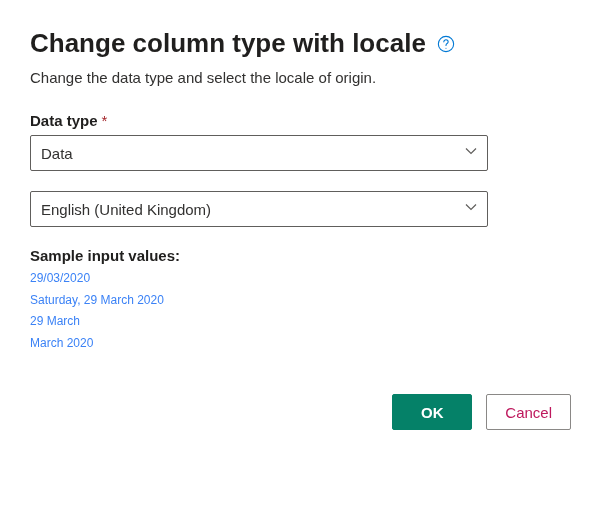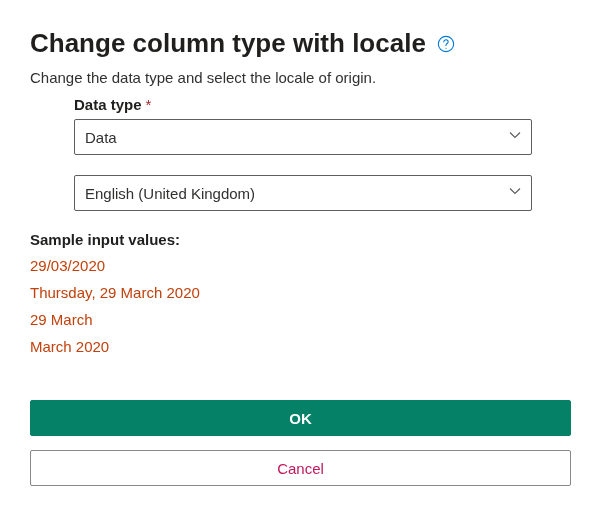--- a/index.html
+++ b/index.html
@@ -27,23 +27,23 @@
       display: inline-flex;
       align-items: center;
       justify-content: center;
       cursor: pointer;
       color: #0078d4;
     }
     .help-icon svg { width: 18px; height: 18px; }
     .subtitle {
       font-size: 15px;
       color: #323130;
-      margin-bottom: 10px;
+      margin-bottom: 26px;
     }
-    .field { margin-bottom: 20px; margin-left: 44px; }
+    .field { margin-bottom: 20px; }
     .field-label {
       font-size: 15px;
       font-weight: 600;
       color: #201f1e;
       margin-bottom: 6px;
       display: flex;
       align-items: center;
       gap: 4px;
     }
     .required-asterisk {
@@ -88,30 +88,29 @@
     }
     .chevron svg { width: 14px; height: 14px; }
     .sample-section { margin-top: 18px; margin-bottom: 40px; }
     .sample-heading {
       font-size: 15px;
       font-weight: 600;
       color: #201f1e;
       margin-bottom: 4px;
     }
     .sample-list {
-      font-size: 15px;
-      color: #c2410c;
+      font-size: 12px;
+      color: #3b82f6;
       line-height: 1.8;
     }
     .sample-list div { line-height: 1.8; }
     .button-row {
       display: flex;
       justify-content: flex-end;
       gap: 14px;
-      flex-direction: column;
     }
     .btn {
       min-width: 80px;
       height: 36px;
       border-radius: 2px;
       font-size: 15px;
       font-weight: 600;
       cursor: pointer;
       padding: 0 18px;
       font-family: inherit;
@@ -171,21 +170,21 @@
           <path d="M2 4.5 L7 9.5 L12 4.5"></path>
         </svg>
     </span>
   </div>
 </div>
 
 <div class="sample-section">
   <div class="sample-heading">Sample input values:</div>
   <div class="sample-list">
     <div>29/03/2020</div>
-    <div>Thursday, 29 March 2020</div>
+    <div>Saturday, 29 March 2020</div>
     <div>29 March</div>
     <div>March 2020</div>
   </div>
 </div>
 
 <div class="button-row">
   <button class="btn btn-primary">OK</button>
   <button class="btn btn-secondary">Cancel</button>
 </div>
 

